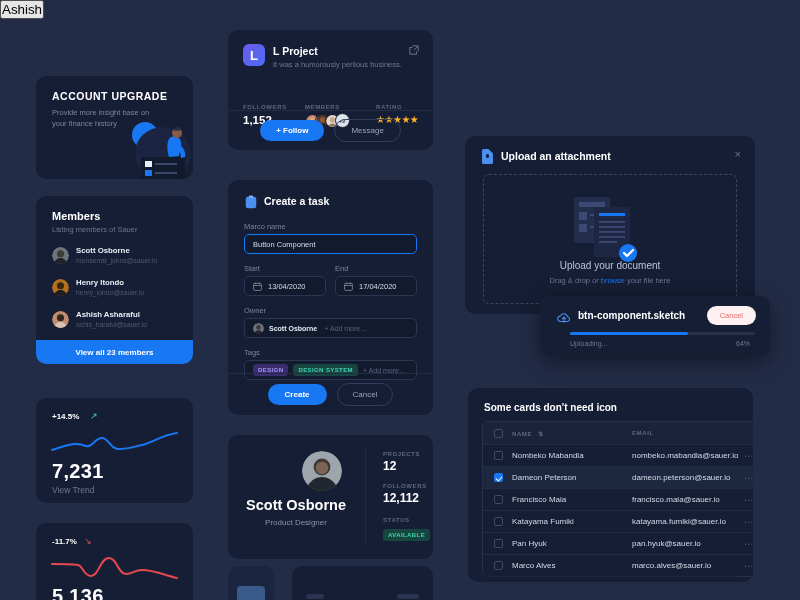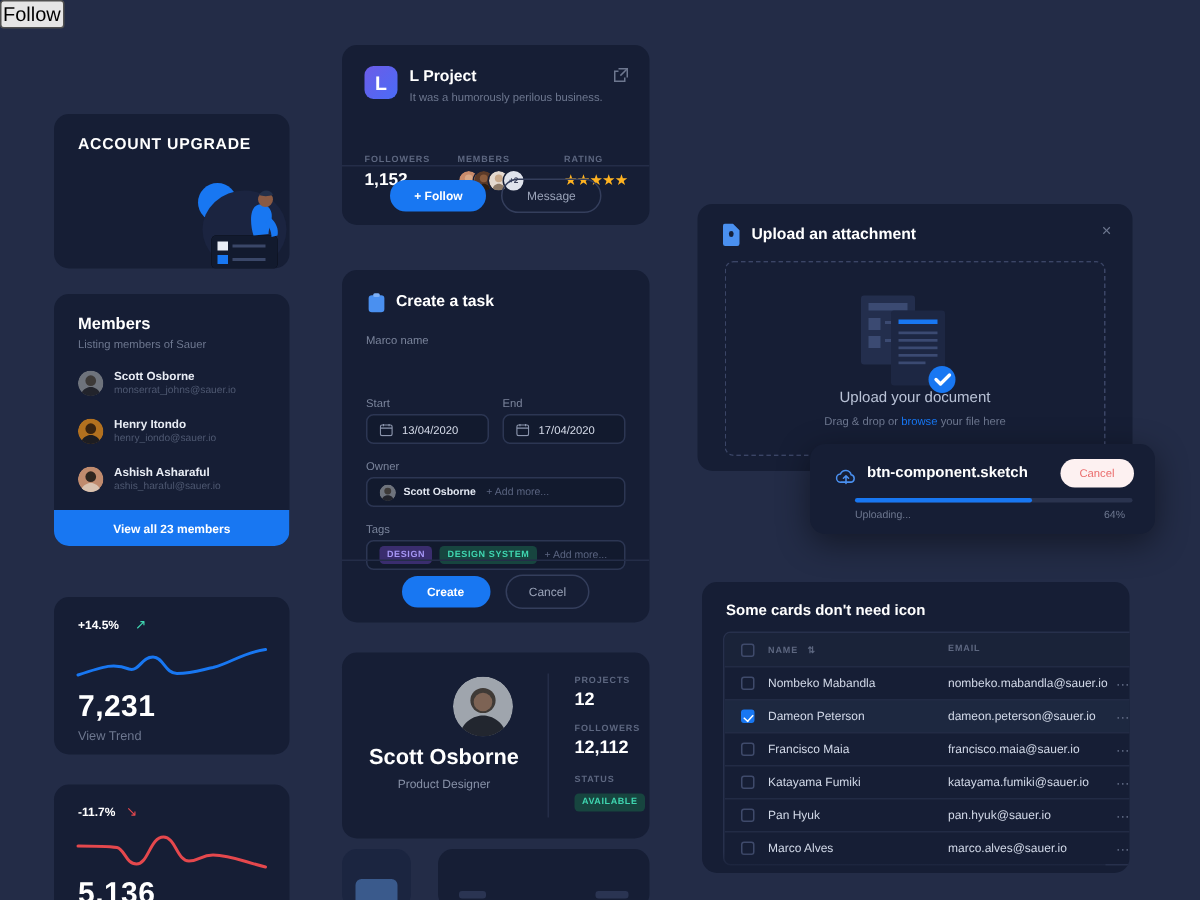--- a/index.html
+++ b/index.html
@@ -170,36 +170,37 @@
   .br-bar2 { position:absolute; right:14px; top:28px; width:22px; height:5px; background:#2a3452; border-radius:2px; }
 </style>
 </head>
 <body>
 
 <div class="stage">
 
   
   <div class="card" id="account-upgrade">
     <div class="au-title">ACCOUNT UPGRADE</div>
+    <div class="au-sub">Provide more insight base on your finance history</div>
     <svg class="au-art" viewBox="0 0 70 62">
       <circle cx="22" cy="18" r="13" fill="#1877f2"></circle>
       <ellipse cx="40" cy="36" rx="28" ry="26" fill="#1b2440"></ellipse>
       <rect x="18" y="40" width="44" height="22" rx="3" fill="#1a2embed"></rect>
       <rect x="18" y="40" width="44" height="22" rx="3" fill="#121a2e"></rect>
       <rect x="22" y="44" width="7" height="6" fill="#e9edf5"></rect>
       <rect x="32" y="46" width="22" height="2" fill="#3a4768"></rect>
       <rect x="22" y="53" width="7" height="6" fill="#1877f2"></rect>
       <rect x="32" y="55" width="22" height="2" fill="#3a4768"></rect>
       <path d="M48 20c4-2 9 0 10 5s-2 10-2 14l-10 1c-2-6-3-17 2-20z" fill="#1877f2"></path>
       <circle cx="54" cy="16" r="5" fill="#8a5a43"></circle>
       <path d="M50 13c1-4 8-4 9 0-3 1-7 1-9 0z" fill="#23304a"></path>
       <path d="M57 28c4 3 6 8 5 12l-4 1c0-4-2-8-4-10z" fill="#1877f2"></path>
     </svg>
   </div>
-  <button class="au-btn">Follow</button>
+  <button class="au-btn">Ashish</button>
 
   
   <div class="card" id="members-card">
     <div class="mem-title">Members</div>
     <div class="mem-sub">Listing members of Sauer</div>
     <div class="mem-list">
       <div class="mem-row">
         <div class="mem-av">
           <svg viewBox="0 0 20 20">
               <circle cx="10" cy="10" r="10" fill="#6e737c"></circle>
@@ -332,20 +333,21 @@
 
   
   <div class="card" id="task-card">
     <svg class="tk-icon" viewBox="0 0 16 16">
       <rect x="2" y="2" width="12" height="13" rx="2.5" fill="#4a90f0"></rect>
       <rect x="5.5" y="0.5" width="5" height="3" rx="1.2" fill="#7db0f7"></rect>
     </svg>
     <div class="tk-title">Create a task</div>
 
     <div class="fl" style="left:16px; top:42px;">Marco name</div>
+    <div class="fi focused" style="left:16px; top:54px; width:173px; height:20px;">Button Component</div>
 
     <div class="fl" style="left:16px; top:84px;">Start</div>
     <div class="fi" style="left:16px; top:96px; width:82px; height:20px;">
       <svg width="9" height="9" viewBox="0 0 12 12" style="margin-right:6px;flex:none">
         <rect x="0.8" y="1.8" width="10.4" height="9.4" rx="1.5" fill="none" stroke="#8c96ae" stroke-width="1"></rect>
         <path d="M0.8 4.6h10.4M3.5 0.8v2M8.5 0.8v2" stroke="#8c96ae" stroke-width="1"></path>
       </svg>
       <span>13/04/2020</span>
     </div>
 

